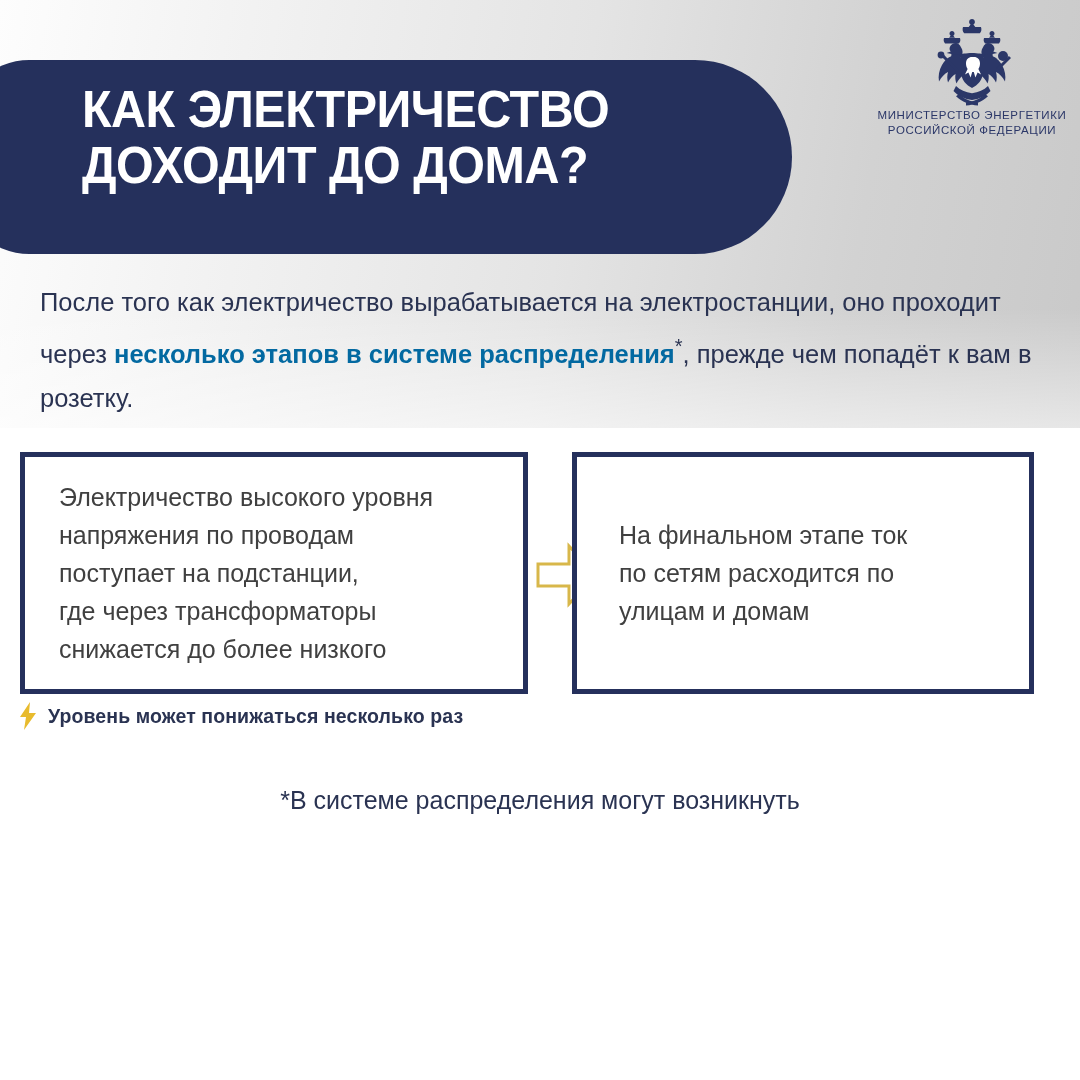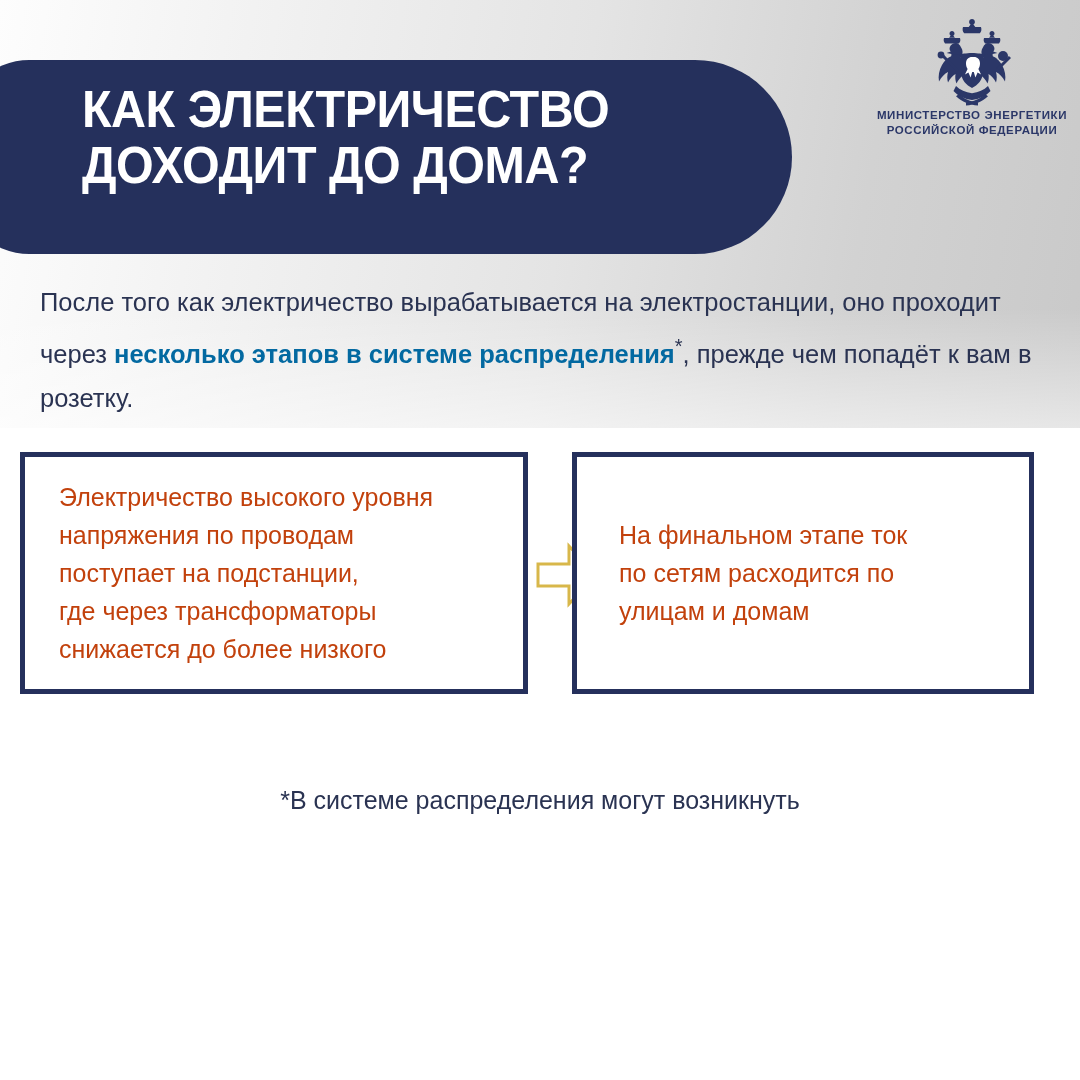--- a/index.html
+++ b/index.html
@@ -41,42 +41,42 @@
     white-space:pre-line;
   }
 
   
   .logo-block{
     position:absolute;left:876px;top:16px;width:192px;text-align:center;
   }
   .emblem{display:block;margin:0 auto;}
   .logo-line{
     color:#2b3768;font-size:11.5px;line-height:15px;letter-spacing:.6px;
-    font-weight:700;text-transform:uppercase;white-space:nowrap;text-align:center;
+    font-weight:400;text-transform:uppercase;white-space:nowrap;text-align:center;
   }
 
   
   .intro{
     position:absolute;left:40px;top:280px;width:1010px;
     color:#2a3352;font-size:25.5px;line-height:44px;
   }
   .intro b{font-weight:bold;color:#0369a1;}
   .intro .ast{font-size:20px;vertical-align:super;}
 
   
   .mid{position:absolute;left:0;top:428px;width:1080px;height:340px;background:#ffffff;}
 
   .card{
     position:absolute;background:#ffffff;border:5px solid #25305c;box-sizing:border-box;
     display:flex;align-items:center;
   }
   .card.left{left:20px;top:452px;width:508px;height:242px;}
   .card.right{left:572px;top:452px;width:462px;height:242px;}
   .card p{
-    margin:0;padding:0 10px;color:#c2410c;font-size:25px;line-height:38px;white-space:pre-line;
+    margin:0;padding:0 10px;color:#404040;font-size:25px;line-height:38px;white-space:pre-line;
   }
   .card.left p{padding-left:34px;}
   .card.right p{padding-left:42px;}
 
   
   .arrow{position:absolute;left:536px;top:542px;width:62px;height:66px;}
 
   
   .note{
     position:absolute;left:18px;top:702px;display:flex;align-items:center;gap:10px;
@@ -163,20 +163,26 @@
   <svg class="arrow" viewBox="0 0 62 66">
     <path d="M2 22 H33 V4 L60 33 L33 62 V44 H2 Z" fill="none" stroke="#d8b74a" stroke-width="3"></path>
   </svg>
 
   <div class="card right">
     <p>На финальном этапе ток
 по сетям расходится по
 улицам и домам</p>
   </div>
 
+  <div class="note">
+    <svg class="bolt" viewBox="0 0 20 28">
+      <path d="M12 0 L2 15 H8 L6 28 L18 11 H11 Z" fill="#e8bb2d"></path>
+    </svg>
+    <span class="note-text">Уровень может понижаться несколько раз</span>
+  </div>
 
   <div class="footnote">*В системе распределения могут возникнуть
 проводам, из-за которых свет и гаснет</div>
 
   <div class="scene">
     <svg width="1080" height="224" viewBox="0 0 1080 224">
 
       <rect x="0" y="0" width="1080" height="224" fill="#ffffff"></rect>
 
       <rect x="0" y="186" width="1080" height="38" fill="#9cc63c"></rect>

